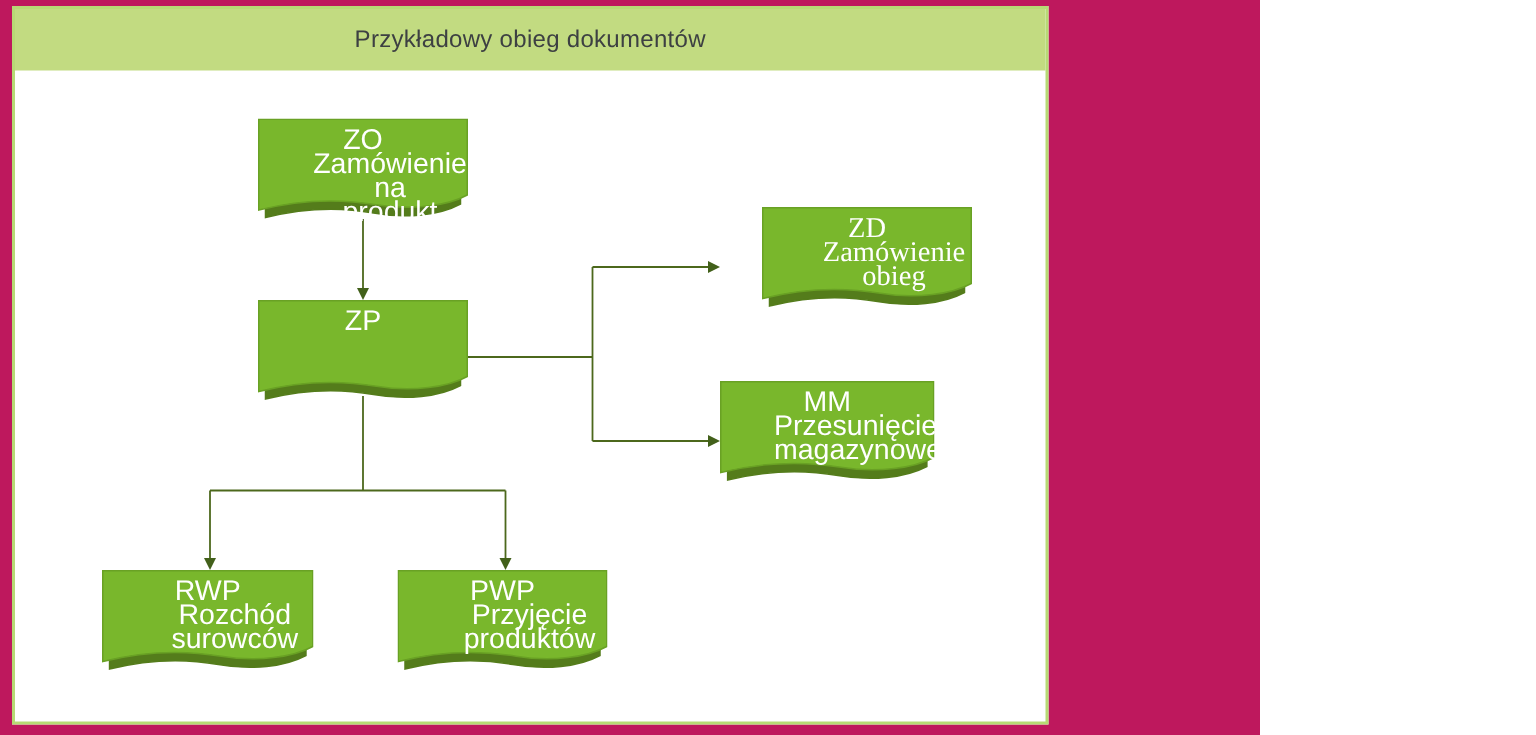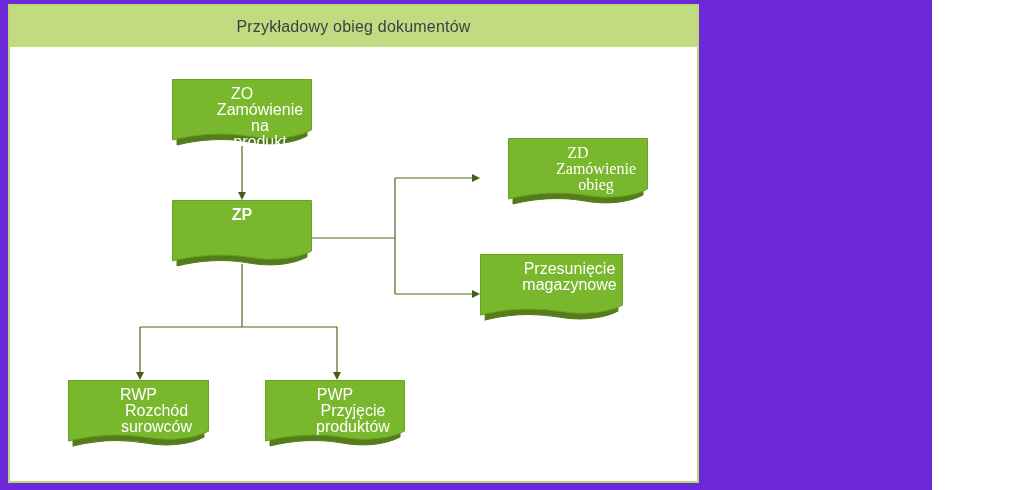--- a/index.html
+++ b/index.html
@@ -4,22 +4,22 @@
 <style>
   * { margin: 0; padding: 0; box-sizing: border-box; }
   html, body { background: #ffffff; }
   body {
     font-family: "Liberation Sans", sans-serif;
     width: 1024px; height: 490px;
     position: relative; overflow: hidden;
   }
   .canvas {
     position: absolute; left: 0; top: 0;
-    width: 932px; height: 490px;
-    background: #6d28d9;
+    width: 840px; height: 490px;
+    background: #be185d;
   }
   .frame {
     position: absolute; left: 8px; top: 4px;
     width: 691px; height: 479px;
     border: 2px solid #b7da74;
     background: #ffffff;
   }
   .title-bar {
     position: absolute; left: 0; top: 0;
     width: 100%; height: 41px;
@@ -40,21 +40,21 @@
   .node svg.doc-shape {
     position: absolute; left: 0; top: 0;
     width: 100%; height: 100%;
     display: block;
   }
   .node-text {
     position: absolute; left: 0; top: 0; right: 0;
     padding-top: 7px;
     text-align: center;
     color: #ffffff;
-    font-size: 16px; line-height: 16px;
+    font-size: 19px; line-height: 16px;
   }
   .node-name { white-space: pre-line; padding-left: 36px; }
 </style>
 </head>
 <body>
 
 <div class="canvas">
 
   <div class="frame">
     <div class="title-bar">
@@ -91,21 +91,21 @@
       <path fill="#547c1b" stroke="#547c1b" stroke-width="1" d="M5,6 L135,6 L135,57 C121,64.5 99,67 77,63 C52,58.5 27,60.5 5,66 Z"></path>
       <path fill="#79b72c" stroke="#69a124" stroke-width="1" d="M0.5,0.5 L139.5,0.5 L139.5,51 C127,58 103,61.5 79,57.5 C52,53 24,55 0.5,61 Z"></path>
     </svg>
     <div class="node-text">
       <div class="node-code">ZO</div>
       <div class="node-name">Zamówienie na
 produkt</div>
     </div>
   </div>
 
-  <div class="node" style="left:172px; top:200px; width:140px; height:72px;font-weight:bold;">
+  <div class="node" style="left:172px; top:200px; width:140px; height:72px;">
     <svg class="doc-shape" viewBox="0 0 140 72" preserveAspectRatio="none" xmlns="http://www.w3.org/2000/svg">
       <path fill="#547c1b" stroke="#547c1b" stroke-width="1" d="M5,6 L135,6 L135,57 C121,64.5 99,67 77,63 C52,58.5 27,60.5 5,66 Z"></path>
       <path fill="#79b72c" stroke="#69a124" stroke-width="1" d="M0.5,0.5 L139.5,0.5 L139.5,51 C127,58 103,61.5 79,57.5 C52,53 24,55 0.5,61 Z"></path>
     </svg>
     <div class="node-text">
       <div class="node-code">ZP</div>
     </div>
   </div>
 
   <div class="node" style="left:508px; top:138px; width:140px; height:72px;font-family:Liberation Serif, serif;">
@@ -119,20 +119,21 @@
 obieg</div>
     </div>
   </div>
 
   <div class="node" style="left:480px; top:254px; width:143px; height:72px;">
     <svg class="doc-shape" viewBox="0 0 140 72" preserveAspectRatio="none" xmlns="http://www.w3.org/2000/svg">
       <path fill="#547c1b" stroke="#547c1b" stroke-width="1" d="M5,6 L135,6 L135,57 C121,64.5 99,67 77,63 C52,58.5 27,60.5 5,66 Z"></path>
       <path fill="#79b72c" stroke="#69a124" stroke-width="1" d="M0.5,0.5 L139.5,0.5 L139.5,51 C127,58 103,61.5 79,57.5 C52,53 24,55 0.5,61 Z"></path>
     </svg>
     <div class="node-text">
+      <div class="node-code">MM</div>
       <div class="node-name">Przesunięcie
 magazynowe</div>
     </div>
   </div>
 
   <div class="node" style="left:265px; top:380px; width:140px; height:72px;">
     <svg class="doc-shape" viewBox="0 0 140 72" preserveAspectRatio="none" xmlns="http://www.w3.org/2000/svg">
       <path fill="#547c1b" stroke="#547c1b" stroke-width="1" d="M5,6 L135,6 L135,57 C121,64.5 99,67 77,63 C52,58.5 27,60.5 5,66 Z"></path>
       <path fill="#79b72c" stroke="#69a124" stroke-width="1" d="M0.5,0.5 L139.5,0.5 L139.5,51 C127,58 103,61.5 79,57.5 C52,53 24,55 0.5,61 Z"></path>
     </svg>

